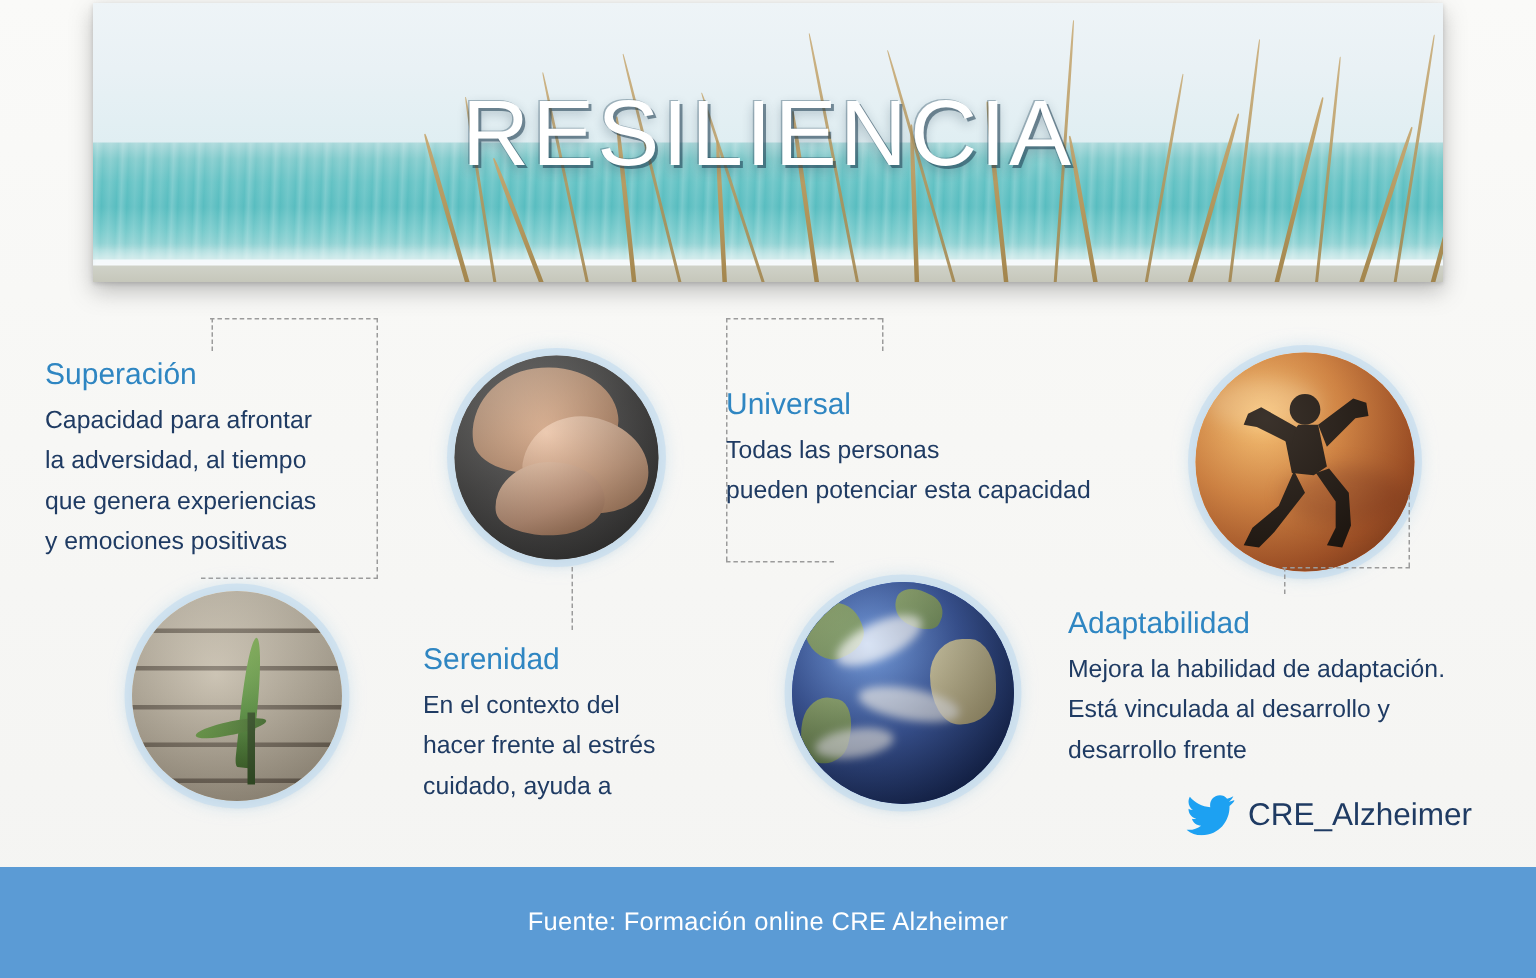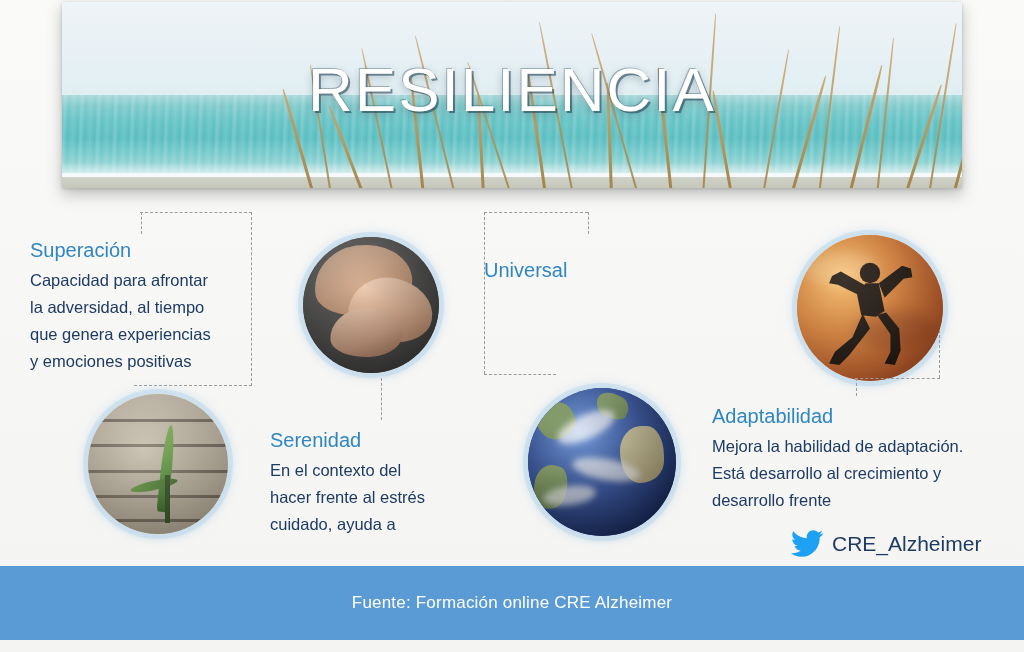--- a/index.html
+++ b/index.html
@@ -270,21 +270,21 @@
     font-size: 21px;
     color: #1f3b63;
     white-space: nowrap;
   }
 
   
   .footer {
     position: absolute;
     left: 0;
     right: 0;
-    bottom: 12px;
+    bottom: 0;
     height: 74px;
     background: #5b9bd5;
     display: flex;
     align-items: center;
     justify-content: center;
   }
   .footer .src {
     color: #ffffff;
     font-size: 17px;
     letter-spacing: 0.2px;
@@ -360,36 +360,40 @@
   <div class="circle img-hands" style="left:303px; top:237px; width:136px; height:136px;">
     <div class="inner img-hands">
       <div class="hand h1"></div>
       <div class="hand h2"></div>
       <div class="hand h3"></div>
       <div class="shade"></div>
     </div>
   </div>
   <div class="dash dash-l" style="left:381px; top:378px; width:0; height:42px;"></div>
 
-  <div class="block" style="left:270px; top:426px; width:206px;">
+  <div class="block" style="left:282px; top:426px; width:206px;">
     <div class="title">Serenidad</div>
     <div class="body">
       <div>En el contexto del</div>
       <div>hacer frente al estrés</div>
       <div>cuidado, ayuda a</div>
     </div>
   </div>
 
   <div class="dash dash-t" style="left:484px; top:212px; width:104px; height:0;"></div>
   <div class="dash dash-l" style="left:484px; top:212px; width:0; height:162px;"></div>
   <div class="dash dash-b" style="left:484px; top:374px; width:72px; height:0;"></div>
   <div class="dash dash-r" style="left:588px; top:212px; width:0; height:22px;"></div>
 
   <div class="block" style="left:484px; top:236px; width:290px;margin-top:20px;">
     <div class="title">Universal</div>
+    <div class="body">
+      <div>Todas las personas</div>
+      <div>pueden potenciar esta capacidad</div>
+    </div>
   </div>
 
   <div class="circle img-earth" style="left:528px; top:388px; width:148px; height:148px;">
     <div class="inner img-earth">
       <div class="land l1"></div>
       <div class="land l2"></div>
       <div class="land l3"></div>
       <div class="land l4"></div>
       <div class="cloud c1"></div>
       <div class="cloud c2"></div>
@@ -417,21 +421,21 @@
   </div>
 
   <div class="dash dash-r" style="left:939px; top:330px; width:0; height:48px;"></div>
   <div class="dash dash-b" style="left:855px; top:378px; width:85px; height:0;"></div>
   <div class="dash dash-l" style="left:856px; top:378px; width:0; height:18px;"></div>
 
   <div class="block" style="left:712px; top:402px; width:290px;">
     <div class="title">Adaptabilidad</div>
     <div class="body">
       <div>Mejora la habilidad de adaptación.</div>
-      <div>Está desarrollo al crecimiento y</div>
+      <div>Está vinculada al desarrollo y</div>
       <div>desarrollo frente</div>
     </div>
   </div>
 
   <div class="twitter" style="left:791px; top:530px;">
     <svg width="32" height="27" viewBox="0 0 24 20">
       <path fill="#1da1f2" d="M24 2.4c-.9.4-1.8.7-2.8.8 1-.6 1.8-1.6 2.2-2.7-1 .6-2 1-3.1 1.2C19.4.6 18.1 0 16.7 0c-2.7 0-4.9 2.2-4.9 4.9 0 .4 0 .8.1 1.1C7.8 5.8 4.1 3.8 1.7.8c-.4.7-.7 1.6-.7 2.5 0 1.7.9 3.2 2.2 4.1-.8 0-1.6-.2-2.2-.6v.1c0 2.4 1.7 4.4 3.9 4.8-.4.1-.8.2-1.3.2-.3 0-.6 0-.9-.1.6 2 2.4 3.4 4.6 3.4-1.7 1.3-3.8 2.1-6.1 2.1-.4 0-.8 0-1.2-.1C2.2 19.2 4.8 20 7.5 20c9.1 0 14-7.5 14-14v-.6c1-.7 1.8-1.6 2.5-2.6"></path>
     </svg>
     <span class="handle">CRE_Alzheimer</span>
   </div>

